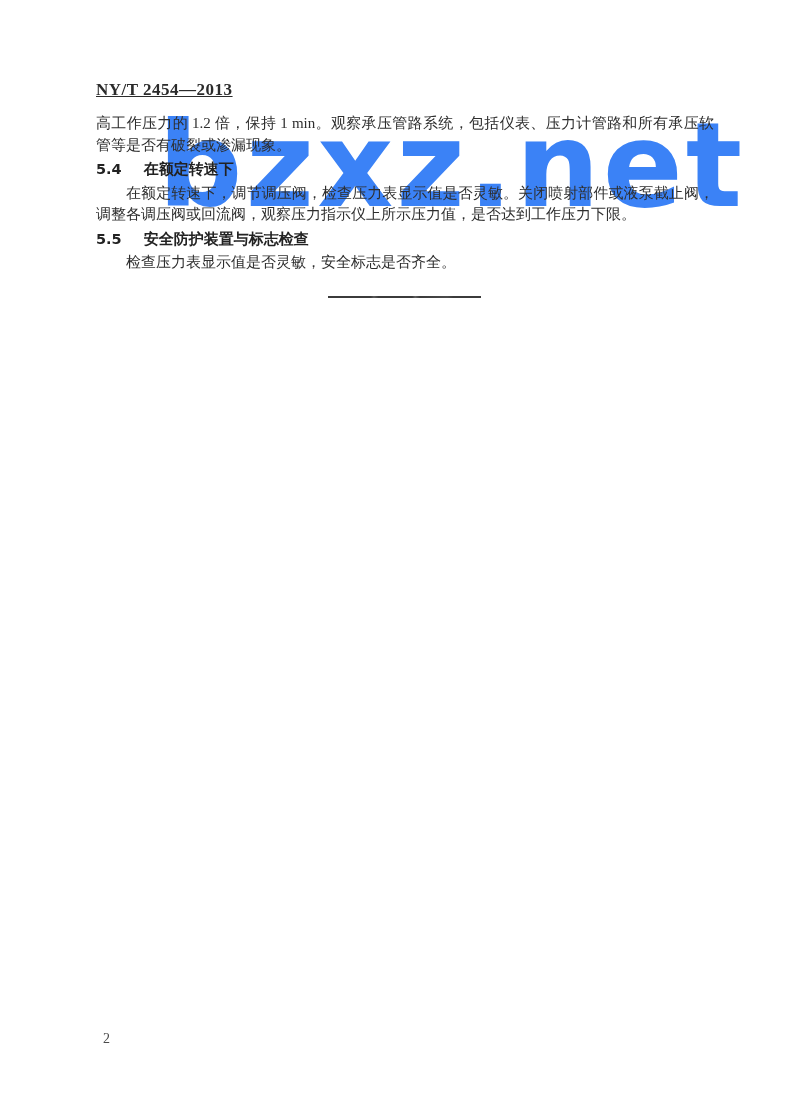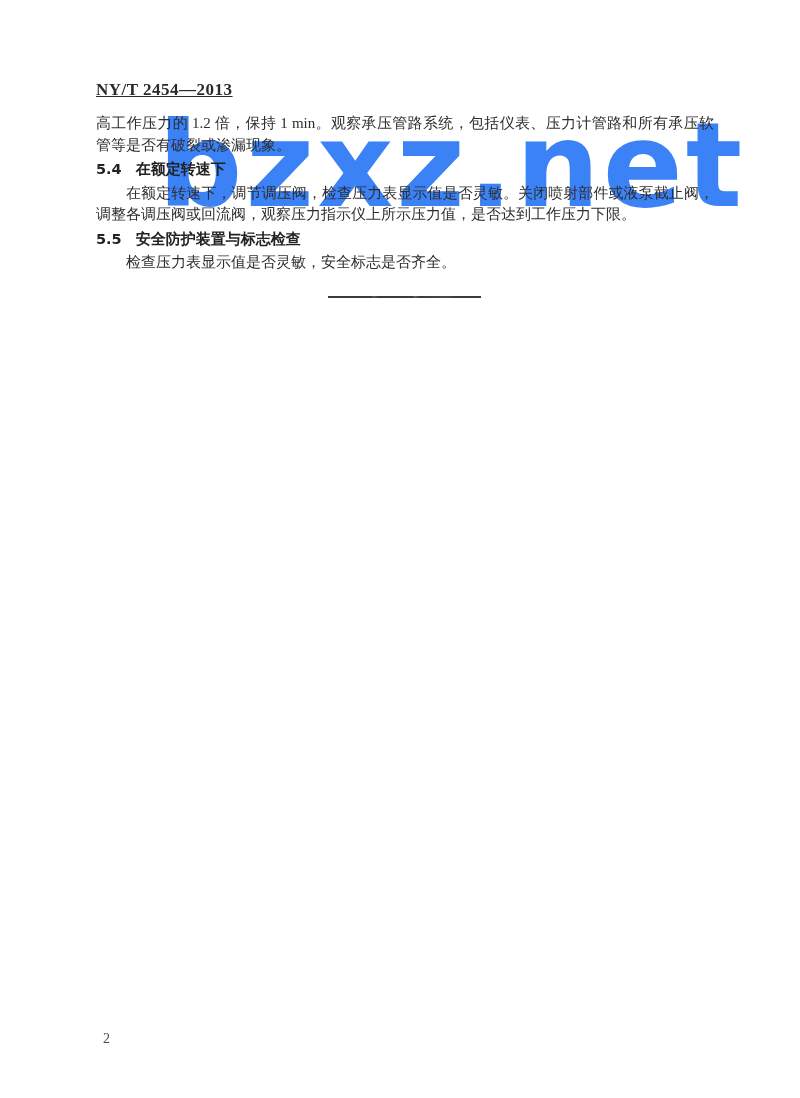--- a/index.html
+++ b/index.html
@@ -58,21 +58,21 @@
     text-indent: 2em;
   }
   .heading {
     margin-top: 3px;
     margin-bottom: 2px;
     font-weight: 700;
     color: #222222;
   }
   .heading .num {
     display: inline-block;
-    margin-right: 14px;
+    margin-right: 22px;
     font-family: "DejaVu Sans", sans-serif;
     font-weight: 700;
     font-size: 14.5px;
   }
   .para + .heading {
     margin-top: 3px;
   }
   .end-line {
     position: absolute;
     left: 328px;

